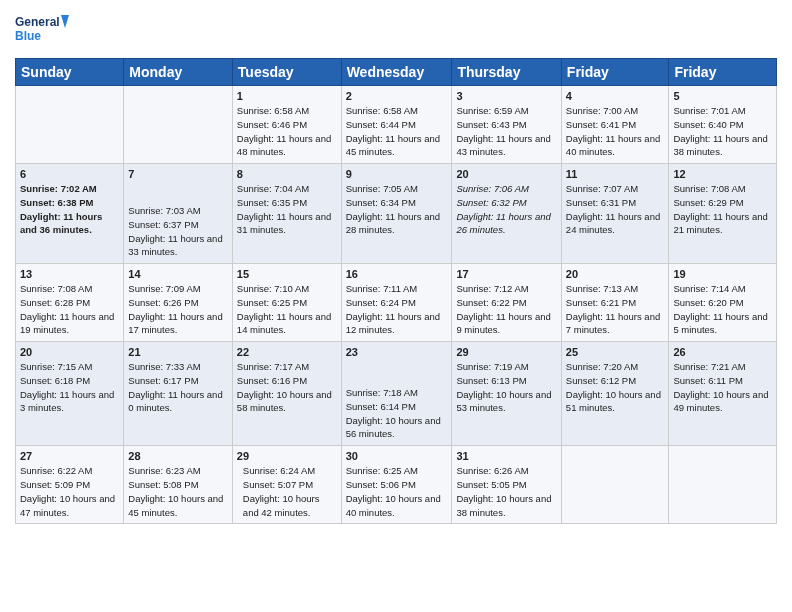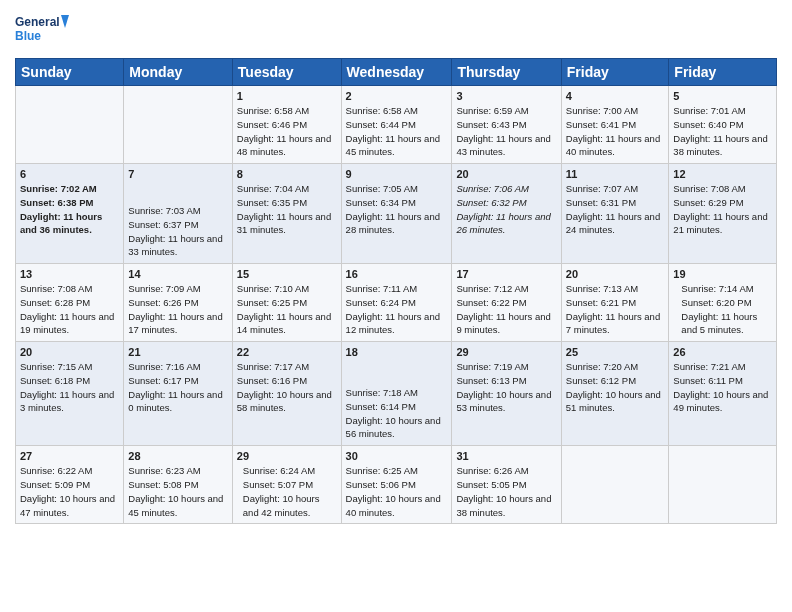--- a/index.html
+++ b/index.html
@@ -221,46 +221,46 @@
 Daylight: 11 hours and 9 minutes.</div>
           </td>
           <td>
             <span class="day-num">20</span>
             <div class="day-info" style="white-space: pre-wrap;">Sunrise: 7:13 AM
 Sunset: 6:21 PM
 Daylight: 11 hours and 7 minutes.</div>
           </td>
           <td>
             <span class="day-num">19</span>
-            <div class="day-info" style="white-space: pre-wrap; margin-left: 8px;">Sunrise: 7:14 AM
+            <div class="day-info" style="white-space: pre-wrap;">Sunrise: 7:14 AM
 Sunset: 6:20 PM
 Daylight: 11 hours and 5 minutes.</div>
           </td>
         </tr>
         <tr>
           <td>
             <span class="day-num">20</span>
             <div class="day-info" style="white-space: pre-wrap;">Sunrise: 7:15 AM
 Sunset: 6:18 PM
 Daylight: 11 hours and 3 minutes.</div>
           </td>
           <td>
             <span class="day-num">21</span>
-            <div class="day-info" style="white-space: pre-wrap;">Sunrise: 7:16 AM
+            <div class="day-info" style="white-space: pre-wrap;">Sunrise: 7:33 AM
 Sunset: 6:17 PM
 Daylight: 11 hours and 0 minutes.</div>
           </td>
           <td>
             <span class="day-num">22</span>
             <div class="day-info" style="white-space: pre-wrap;">Sunrise: 7:17 AM
 Sunset: 6:16 PM
 Daylight: 10 hours and 58 minutes.</div>
           </td>
           <td>
-            <span class="day-num">18</span>
+            <span class="day-num">23</span>
             <div class="day-info" style="white-space: pre-wrap; margin-top: 28px;">Sunrise: 7:18 AM
 Sunset: 6:14 PM
 Daylight: 10 hours and 56 minutes.</div>
           </td>
           <td>
             <span class="day-num">29</span>
             <div class="day-info" style="white-space: pre-wrap;">Sunrise: 7:19 AM
 Sunset: 6:13 PM
 Daylight: 10 hours and 53 minutes.</div>
           </td>

